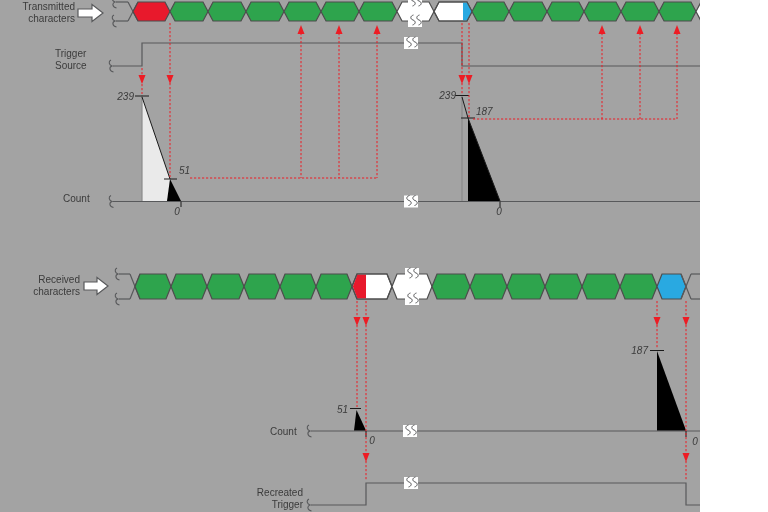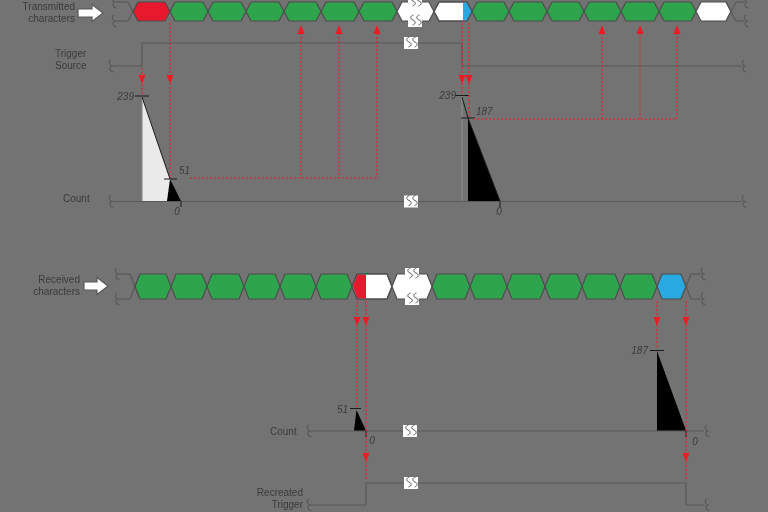--- a/index.html
+++ b/index.html
@@ -1,16 +1,16 @@
 <!DOCTYPE html>
 <html style="--char_green: #2EA44D; --char_red: #E8192C; --char_blue: #29A9E1; --count_fill_light: #EAEAEA; --count_fill_dark: #000000; --line: #58595B; --outline: #4D4D4D; --dashed: #ED1C24; --text: #3B3B3B;"><head>
 <meta charset="utf-8">
 <style>
   html,body{margin:0;padding:0;background:#fff;}
-  #stage{position:relative;width:768px;height:512px;background:#737373;overflow:hidden;}
+  #stage{position:relative;width:700px;height:512px;background:#a3a3a3;overflow:hidden;}
   svg{position:absolute;left:0;top:0;}
   .seg{stroke:var(--outline);stroke-width:1.2;fill:#fff;stroke-linejoin:miter;}
   .seg.green{fill:var(--char_green);}
   .seg.red{fill:var(--char_red);}
   .seg.blue{fill:var(--char_blue);}
   .seg.nofill{fill:none;}
   .wedge{stroke:none;}
   .wedge.blue{fill:var(--char_blue);}
   .wedge.red{fill:var(--char_red);}
   .wire{stroke:var(--line);stroke-width:1.2;fill:none;}

